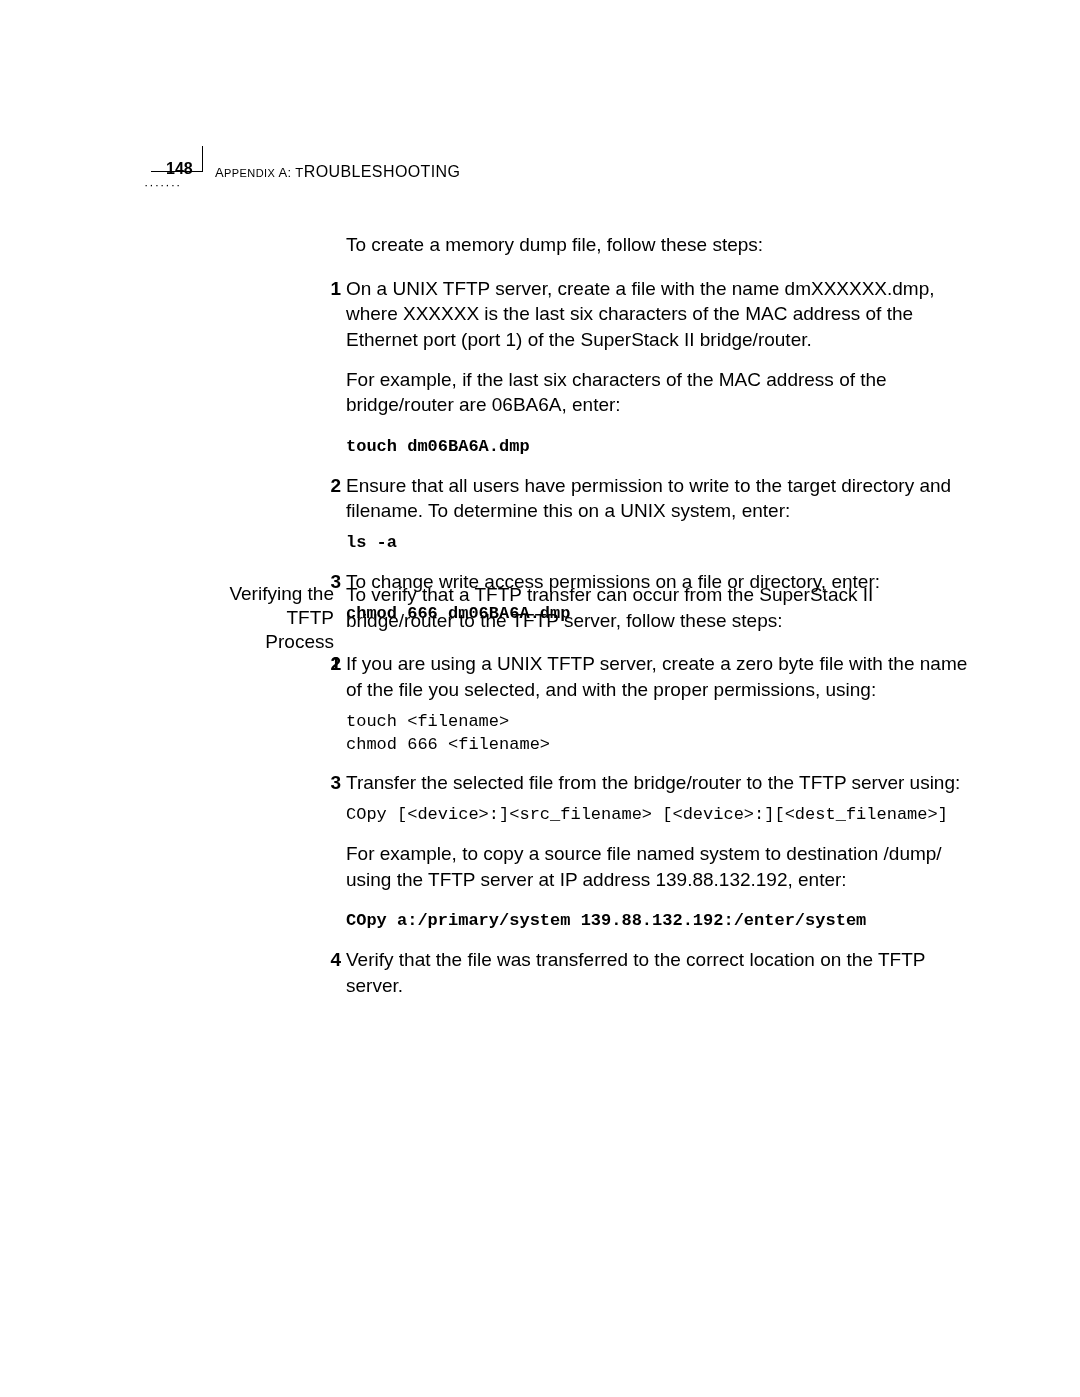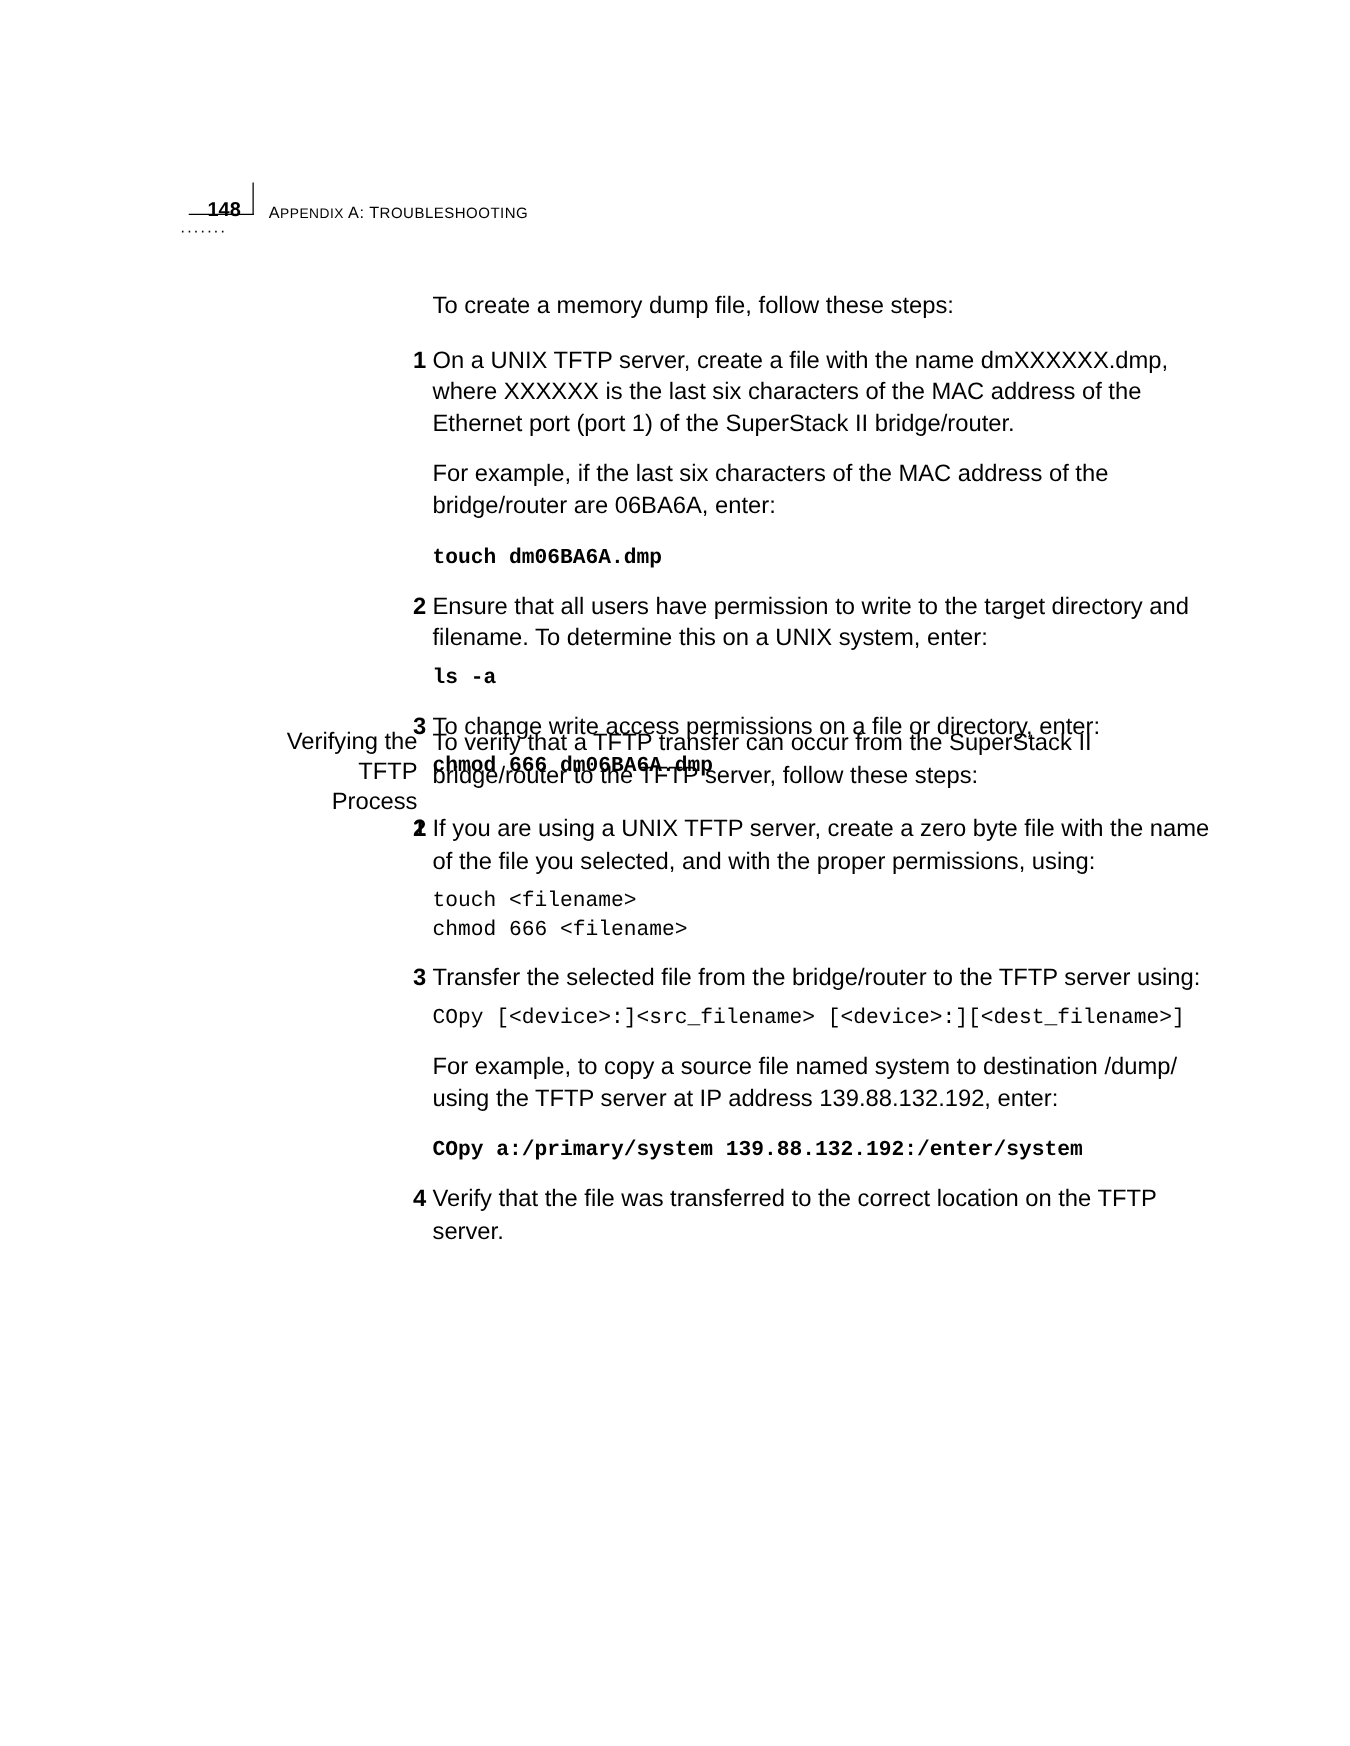--- a/index.html
+++ b/index.html
@@ -106,21 +106,21 @@
 </style>
 </head>
 <body>
 
 <div class="page">
 
   <div class="page-number-box"></div>
   <div class="page-number">148</div>
 
   <div class="appendix-label">
-    <span>A</span><span class="sc" style="font-size:11px">PPENDIX</span><span> A: T</span><span class="sc" style="font-size:12px">ROUBLESHOOTING</span>
+    <span>A</span><span class="sc" style="font-size:11px">PPENDIX</span><span> A: T</span><span class="sc" style="font-size:16px">ROUBLESHOOTING</span>
   </div>
   <div class="dots">·······</div>
 
   <div class="content">
     <div class="para">To create a memory dump file, follow these steps:</div>
 
     <div class="num-item">
       <div class="num">1</div>
       <div>On a UNIX TFTP server, create a file with the name dmXXXXXX.dmp, where XXXXXX is the last six characters of the MAC address of the Ethernet port (port 1) of the SuperStack II bridge/router.</div>
       <div class="para" style="margin-top:14px">For example, if the last six characters of the MAC address of the bridge/router are 06BA6A, enter:</div>

